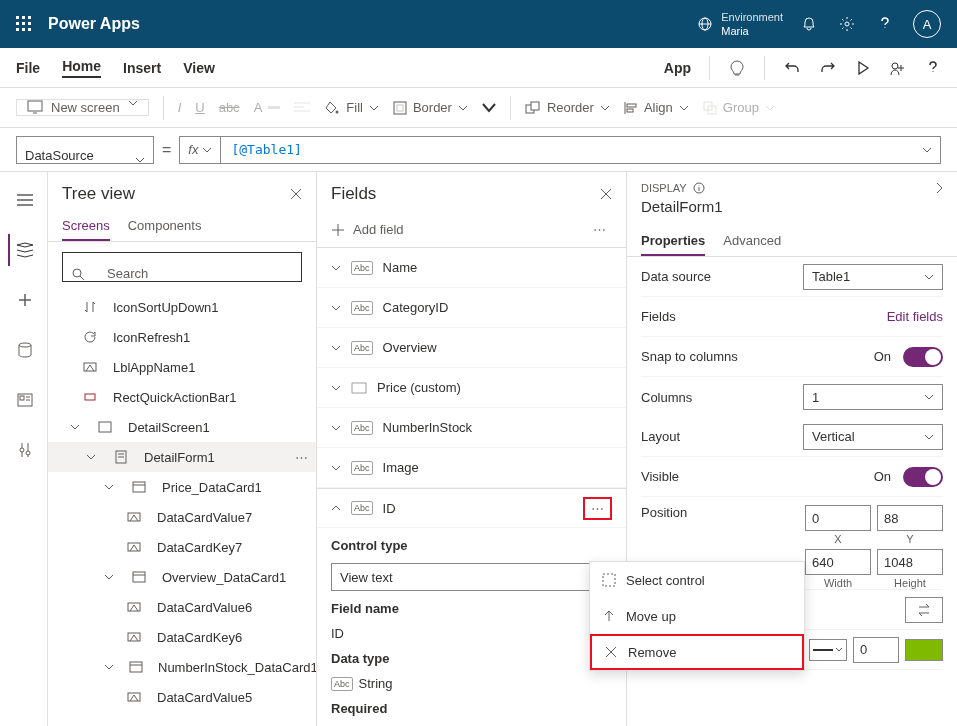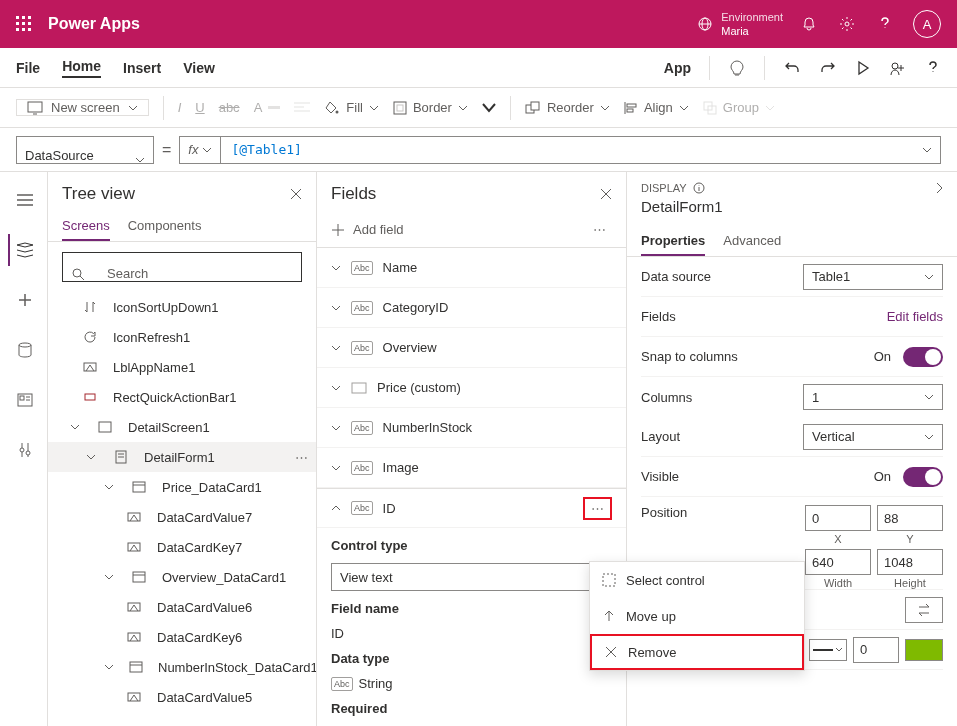--- a/index.html
+++ b/index.html
@@ -1,19 +1,19 @@
 <!DOCTYPE html>
 <html><head>
 <meta charset="utf-8">
 <style>
 * { box-sizing: border-box; margin: 0; padding: 0; font-family: "Segoe UI", sans-serif; }
 body { width: 957px; height: 726px; background: #fff; font-size: 13px; color: #323130; overflow: hidden; }
 
 
-.topbar { background: #be185d; height: 48px; display: flex; align-items: center; color: #fff; padding: 0 8px; }
+.topbar { background: #0c4a6e; height: 48px; display: flex; align-items: center; color: #fff; padding: 0 8px; }
 .waffle { width: 32px; height: 32px; display: flex; align-items: center; justify-content: center; }
 .topbar .title { font-size: 16px; font-weight: 600; margin-left: 8px; }
 .topbar .spacer { flex: 1; }
 .env { display: flex; align-items: center; gap: 8px; margin-right: 16px; }
 .env-text { font-size: 11px; line-height: 14px; }
 .env-text .label { opacity: .85; }
 .top-icons { display: flex; align-items: center; gap: 18px; margin-right: 8px; }
 .top-icons > * { width: 20px; height: 20px; display: flex; align-items: center; justify-content: center; }
 .avatar { width: 28px; height: 28px; border: 1px solid #fff; border-radius: 50%; display: flex; align-items: center; justify-content: center; font-size: 13px; }
 
@@ -21,21 +21,21 @@
 .menubar { height: 40px; border-bottom: 1px solid #e1dfdd; display: flex; align-items: center; padding: 0 16px; gap: 22px; }
 .menubar .menu-item { color: #323130; font-size: 14px; font-weight: bold; }
 .menubar .menu-item.active { font-weight: 600; border-bottom: 2px solid #323130; padding-bottom: 2px; }
 .menubar .right { margin-left: auto; display: flex; align-items: center; gap: 18px; }
 .vsep { width: 1px; height: 24px; background: #e1dfdd; }
 
 
 .toolbar { height: 40px; border-bottom: 1px solid #e1dfdd; display: flex; align-items: center; padding: 0 16px; gap: 14px; color: #605e5c; }
 .tbtn { display: flex; align-items: center; gap: 6px; font-size: 13px; color: #605e5c; }
 .tbtn.disabled { opacity: .5; }
-.new-screen { border: 1px solid #e1dfdd; padding: 0 10px; display: flex; align-items: center; gap: 8px; }
+.new-screen { border: 1px solid #e1dfdd; padding: 0 10px; display: flex; align-items: flex-start; gap: 8px; }
 
 
 .formula { height: 44px; border-bottom: 1px solid #e1dfdd; display: flex; align-items: center; padding: 0 16px; gap: 8px; }
 .prop-select { border: 1px solid #8a8886; height: 28px; width: 138px; padding: 0 8px; display: flex; align-items: flex-end; justify-content: space-between; background: #fff; }
 .fx-box { border: 1px solid #8a8886; height: 28px; flex: 1; display: flex; align-items: center; }
 .fx-label { padding: 0 8px; border-right: 1px solid #8a8886; height: 100%; display: flex; align-items: center; font-style: italic; color: #605e5c; gap: 4px;}
 .fx-input { padding: 0 10px; font-family: Consolas, monospace; color: #0078d4; }
 .fx-expand { padding: 0 8px; color: #605e5c; }
 
 

